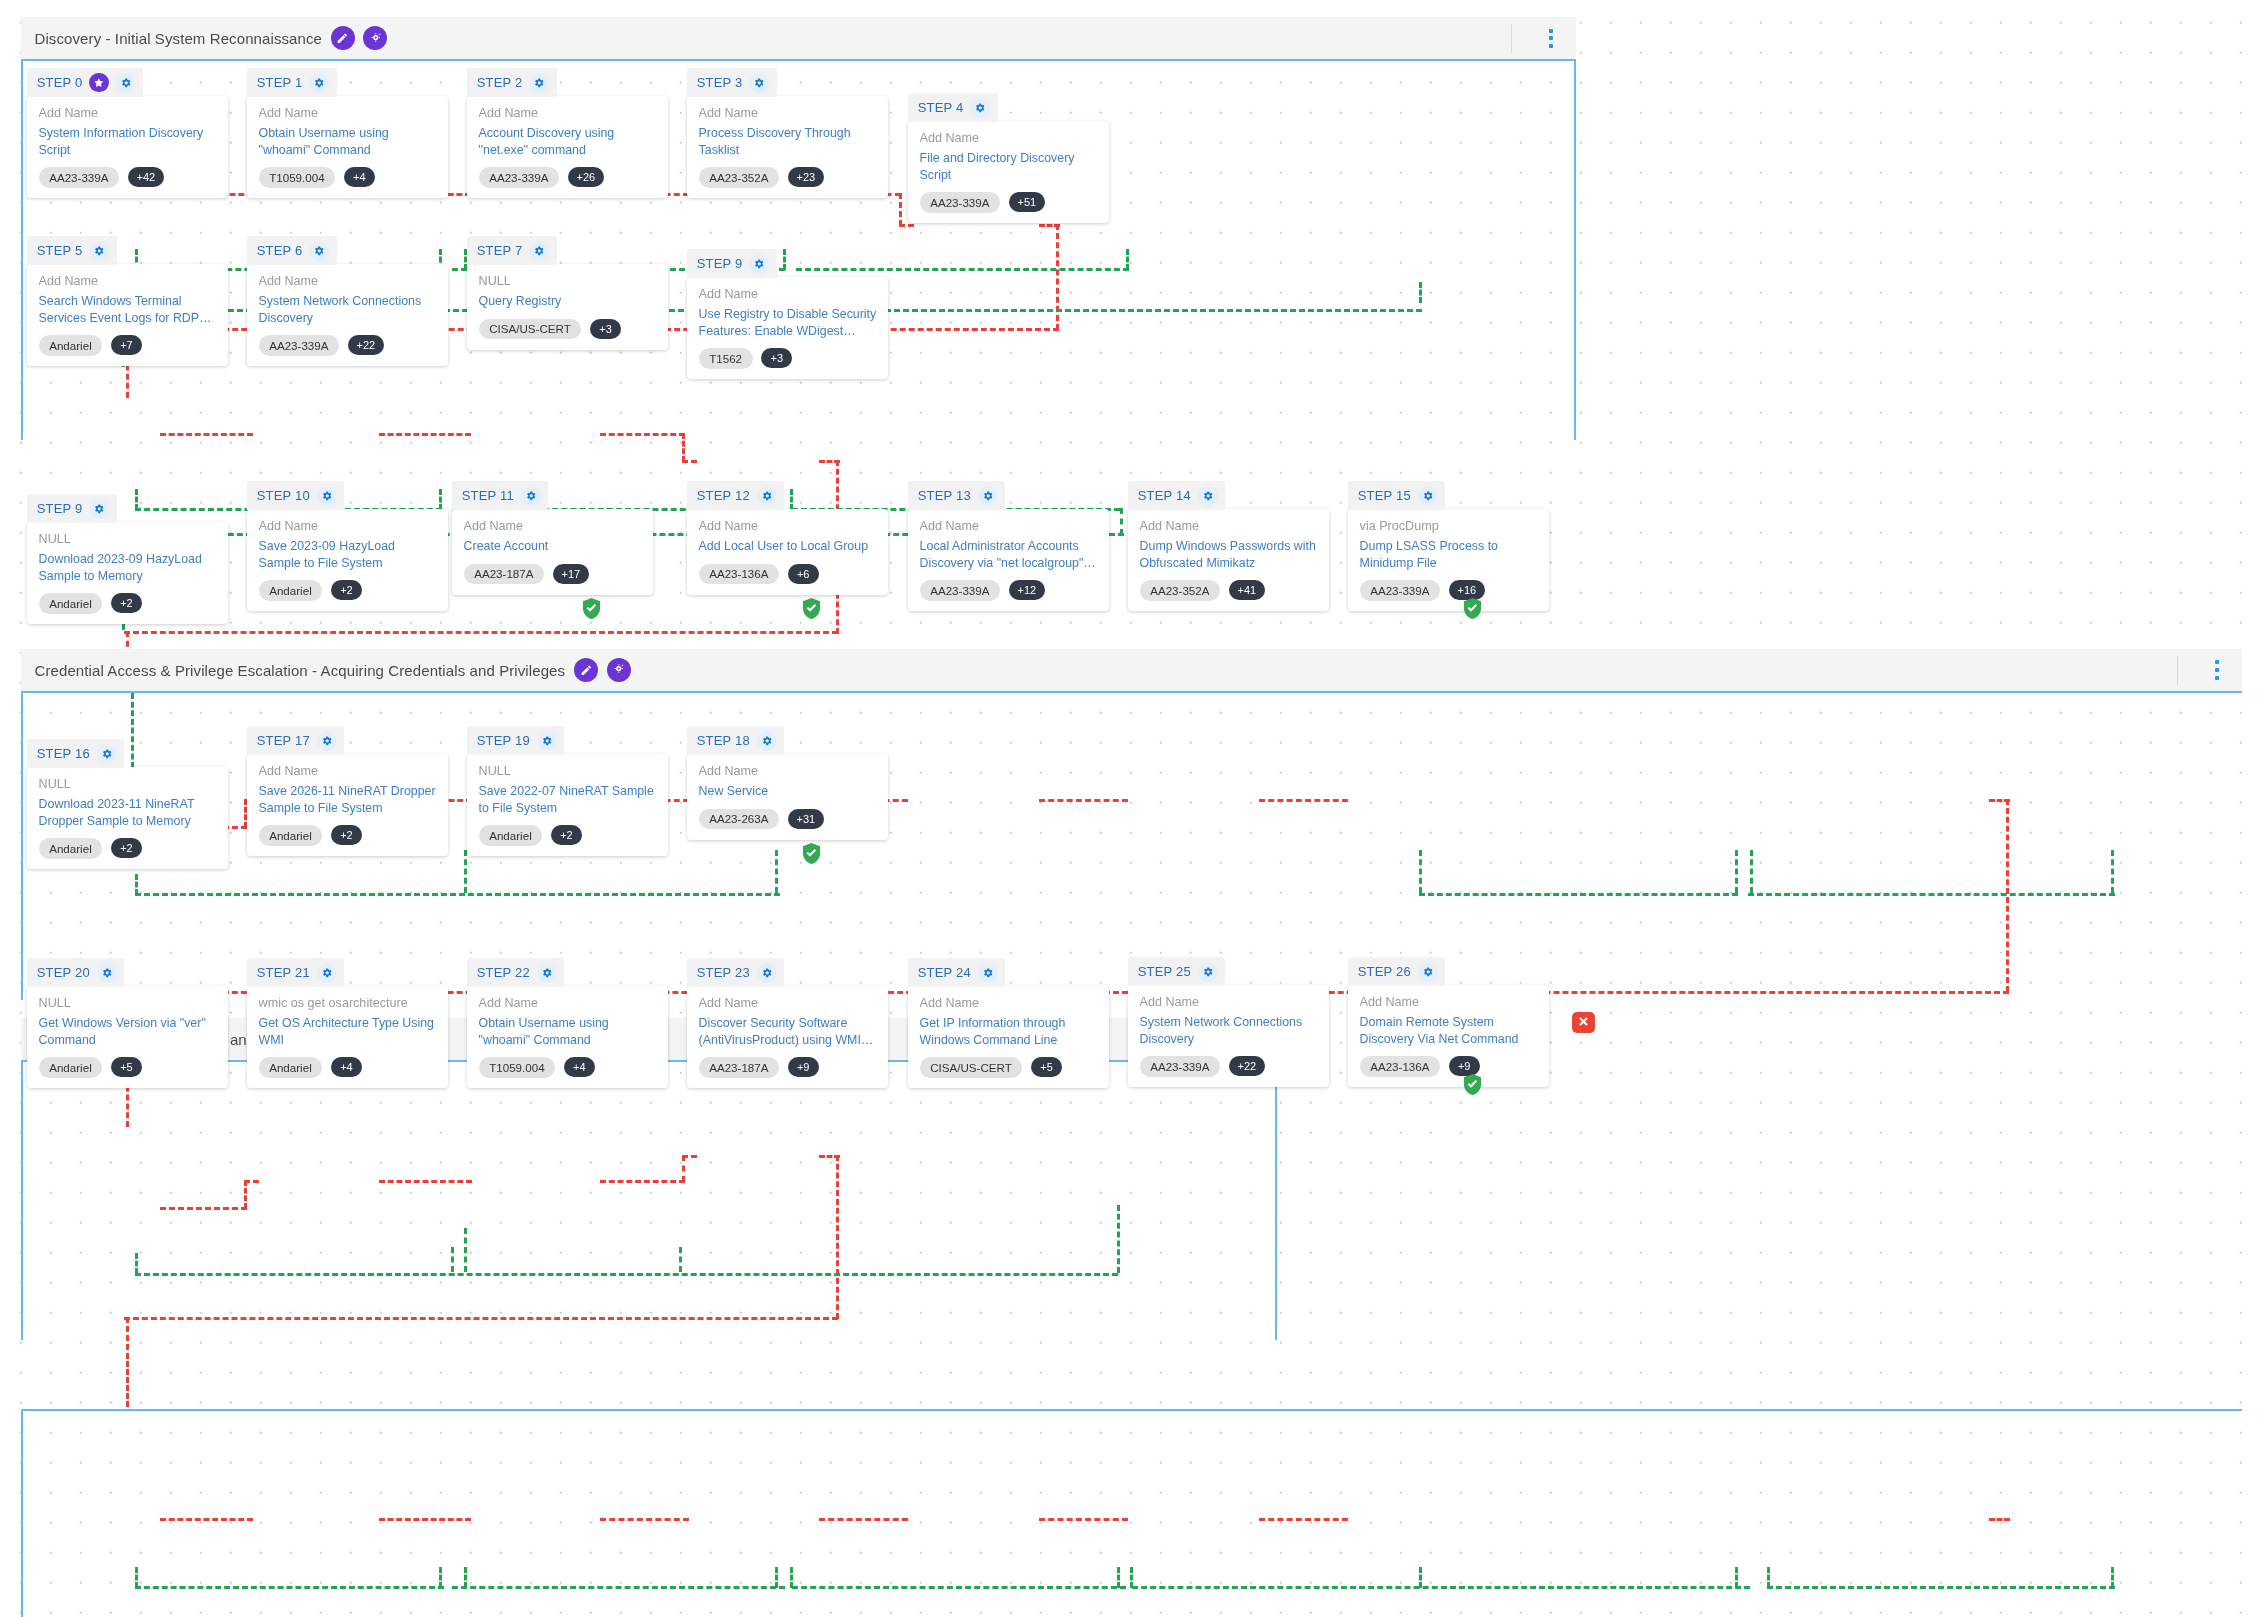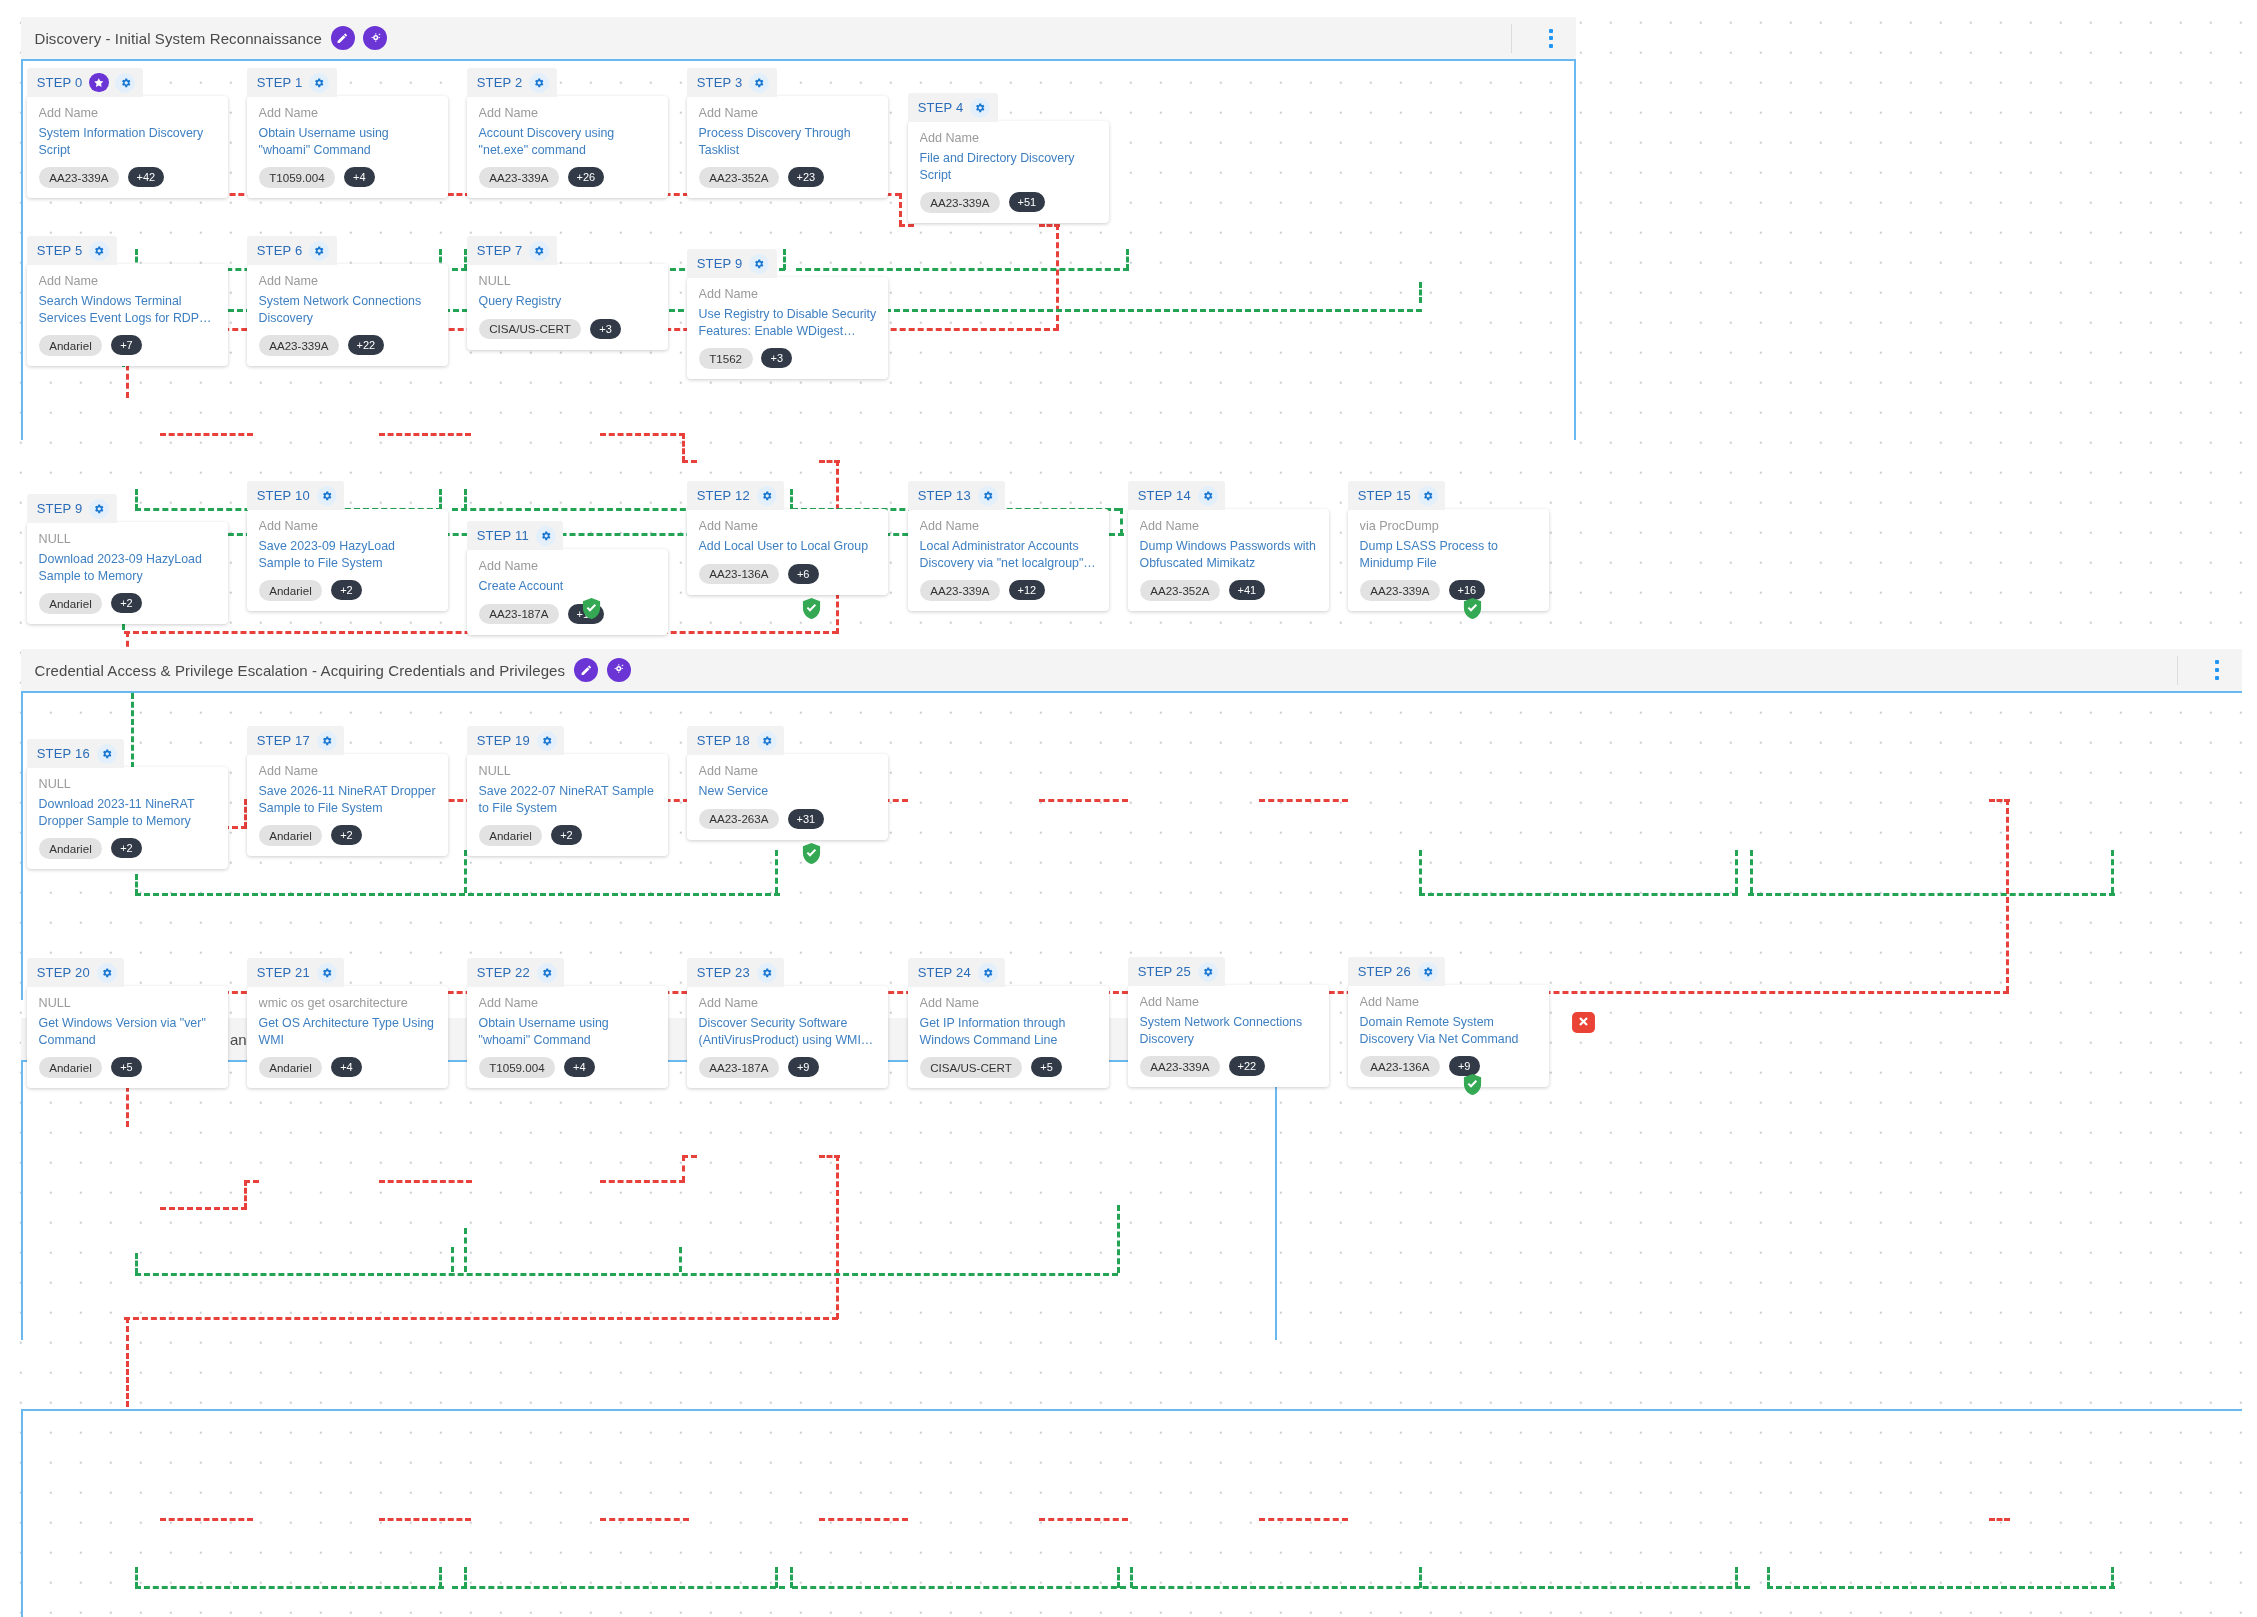--- a/index.html
+++ b/index.html
@@ -481,21 +481,21 @@
           </svg>
         </span>
       </div><div class="node-card">
         <div class="node-sub">Add Name</div>
         <div class="node-title">Save 2023-09 HazyLoad Sample to File System</div>
         <div class="node-foot">
           <span class="pill-src">Andariel</span>
           <span class="pill-count">+2</span>
         </div>
       </div></div>
-    <div class="node" style="left: 467px; top: 481px; margin-top: 40px;"><div class="node-tab">
+    <div class="node" style="left: 452px; top: 481px;"><div class="node-tab">
         <span class="step-label">STEP 11</span>
         <span class="badge-gear">
           <svg width="11.6" height="11.6" viewBox="0 0 24 24">
             <path fill="#1976d2" d="M19.4 13a7.6 7.6 0 000-2l2.1-1.6-2-3.5-2.5 1a7.7 7.7 0 00-1.7-1L14.9 3h-4l-.4 2.9c-.6.25-1.2.6-1.7 1l-2.5-1-2 3.5L6.4 11a7.6 7.6 0 000 2l-2.1 1.6 2 3.5 2.5-1c.5.4 1.1.75 1.7 1l.4 2.9h4l.4-2.9c.6-.25 1.2-.6 1.7-1l2.5 1 2-3.5L19.4 13zM12.9 15.4a3.4 3.4 0 110-6.8 3.4 3.4 0 010 6.8z"></path>
           </svg>
         </span>
       </div><div class="node-card">
         <div class="node-sub">Add Name</div>
         <div class="node-title">Create Account</div>
         <div class="node-foot">

